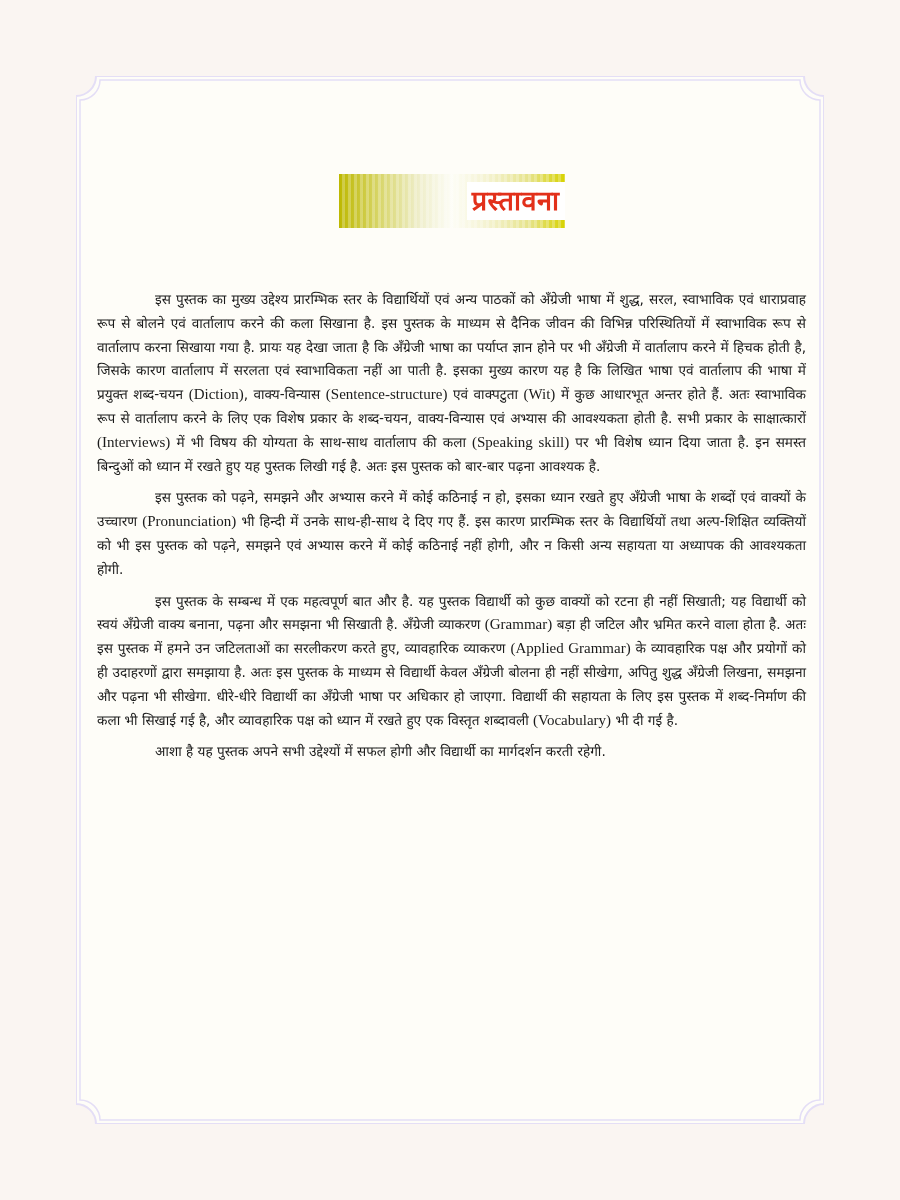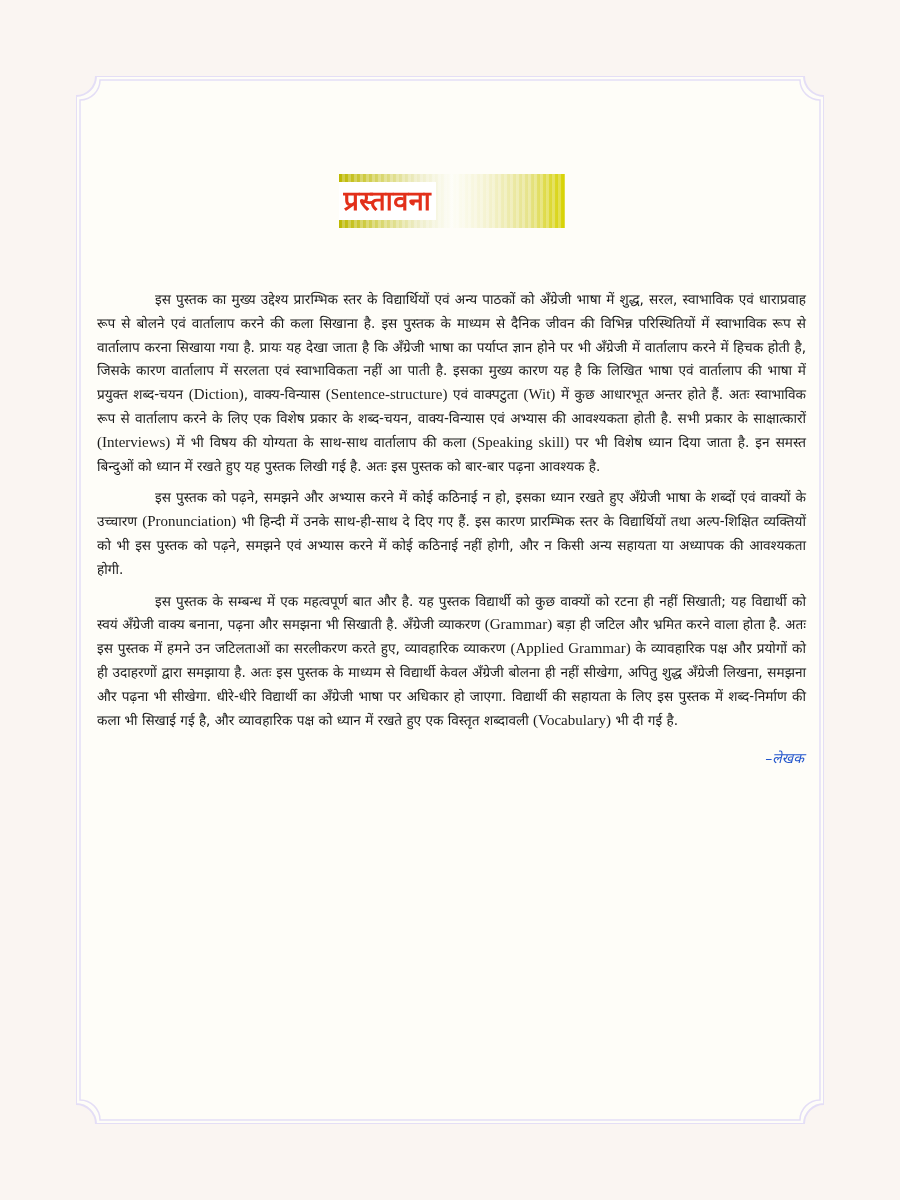--- a/index.html
+++ b/index.html
@@ -36,21 +36,21 @@
       position: relative;
       margin: 0 auto;
       width: 226px;
       height: 54px;
       background: repeating-linear-gradient(90deg,
         rgba(255,255,255,0.0) 0px, rgba(255,255,255,0.0) 3px,
         rgba(255,255,255,0.25) 3px, rgba(255,255,255,0.25) 6px),
         linear-gradient(90deg, #bdb800 0%, #d8d66a 18%, #eeedc8 35%, #fdfdf6 50%, #f4f2cf 66%, #e6e38a 84%, #d7d200 100%);
       display: flex;
       align-items: center;
-      justify-content: flex-start;
+      justify-content: flex-end;
     }
     .title-text {
       font-family: "DejaVu Sans", sans-serif;
       font-weight: bold;
       font-size: 27px;
       color: #e2301a;
       background: #ffffff;
       padding: 0 5px;
       line-height: 38px;
       letter-spacing: 0.5px;
@@ -101,16 +101,18 @@
   <div class="body-text">
     <p>
       <span>इस पुस्तक का मुख्य उद्देश्य प्रारम्भिक स्तर के विद्यार्थियों एवं अन्य पाठकों को अँग्रेजी भाषा में शुद्ध, सरल, स्वाभाविक एवं धाराप्रवाह रूप से बोलने एवं वार्तालाप करने की कला सिखाना है. इस पुस्तक के माध्यम से दैनिक जीवन की विभिन्न परिस्थितियों में स्वाभाविक रूप से वार्तालाप करना सिखाया गया है. प्रायः यह देखा जाता है कि अँग्रेजी भाषा का पर्याप्त ज्ञान होने पर भी अँग्रेजी में वार्तालाप करने में हिचक होती है, जिसके कारण वार्तालाप में सरलता एवं स्वाभाविकता नहीं आ पाती है. इसका मुख्य कारण यह है कि लिखित भाषा एवं वार्तालाप की भाषा में प्रयुक्त शब्द-चयन </span><span class="latin">(Diction)</span><span>, वाक्य-विन्यास </span><span class="latin">(Sentence-structure)</span><span> एवं वाक्पटुता </span><span class="latin">(Wit)</span><span> में कुछ आधारभूत अन्तर होते हैं. अतः स्वाभाविक रूप से वार्तालाप करने के लिए एक विशेष प्रकार के शब्द-चयन, वाक्य-विन्यास एवं अभ्यास की आवश्यकता होती है. सभी प्रकार के साक्षात्कारों </span><span class="latin">(Interviews)</span><span> में भी विषय की योग्यता के साथ-साथ वार्तालाप की कला </span><span class="latin">(Speaking skill)</span><span> पर भी विशेष ध्यान दिया जाता है. इन समस्त बिन्दुओं को ध्यान में रखते हुए यह पुस्तक लिखी गई है. अतः इस पुस्तक को बार-बार पढ़ना आवश्यक है.</span>
     </p>
     <p>
       <span>इस पुस्तक को पढ़ने, समझने और अभ्यास करने में कोई कठिनाई न हो, इसका ध्यान रखते हुए अँग्रेजी भाषा के शब्दों एवं वाक्यों के उच्चारण </span><span class="latin">(Pronunciation)</span><span> भी हिन्दी में उनके साथ-ही-साथ दे दिए गए हैं. इस कारण प्रारम्भिक स्तर के विद्यार्थियों तथा अल्प-शिक्षित व्यक्तियों को भी इस पुस्तक को पढ़ने, समझने एवं अभ्यास करने में कोई कठिनाई नहीं होगी, और न किसी अन्य सहायता या अध्यापक की आवश्यकता होगी.</span>
     </p>
     <p>
       <span>इस पुस्तक के सम्बन्ध में एक महत्वपूर्ण बात और है. यह पुस्तक विद्यार्थी को कुछ वाक्यों को रटना ही नहीं सिखाती; यह विद्यार्थी को स्वयं अँग्रेजी वाक्य बनाना, पढ़ना और समझना भी सिखाती है. अँग्रेजी व्याकरण </span><span class="latin">(Grammar)</span><span> बड़ा ही जटिल और भ्रमित करने वाला होता है. अतः इस पुस्तक में हमने उन जटिलताओं का सरलीकरण करते हुए, व्यावहारिक व्याकरण </span><span class="latin">(Applied Grammar)</span><span> के व्यावहारिक पक्ष और प्रयोगों को ही उदाहरणों द्वारा समझाया है. अतः इस पुस्तक के माध्यम से विद्यार्थी केवल अँग्रेजी बोलना ही नहीं सीखेगा, अपितु शुद्ध अँग्रेजी लिखना, समझना और पढ़ना भी सीखेगा. धीरे-धीरे विद्यार्थी का अँग्रेजी भाषा पर अधिकार हो जाएगा. विद्यार्थी की सहायता के लिए इस पुस्तक में शब्द-निर्माण की कला भी सिखाई गई है, और व्यावहारिक पक्ष को ध्यान में रखते हुए एक विस्तृत शब्दावली </span><span class="latin">(Vocabulary)</span><span> भी दी गई है.</span>
     </p>
+    <p>
+      <span>आशा है यह पुस्तक अपने सभी उद्देश्यों में सफल होगी और विद्यार्थी का मार्गदर्शन करती रहेगी.</span>
+    </p>
   </div>
 
-  <div class="signature">–लेखक</div>
 </div>
 
 </body></html>

